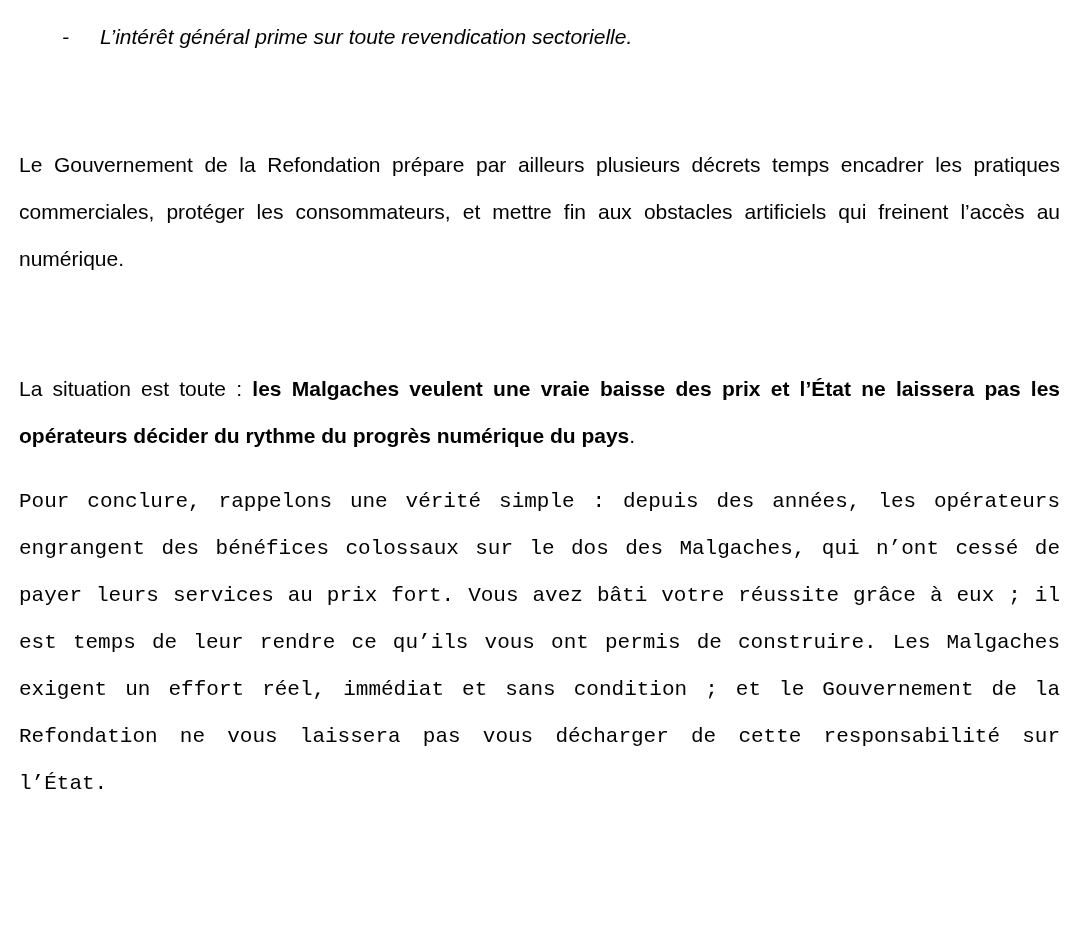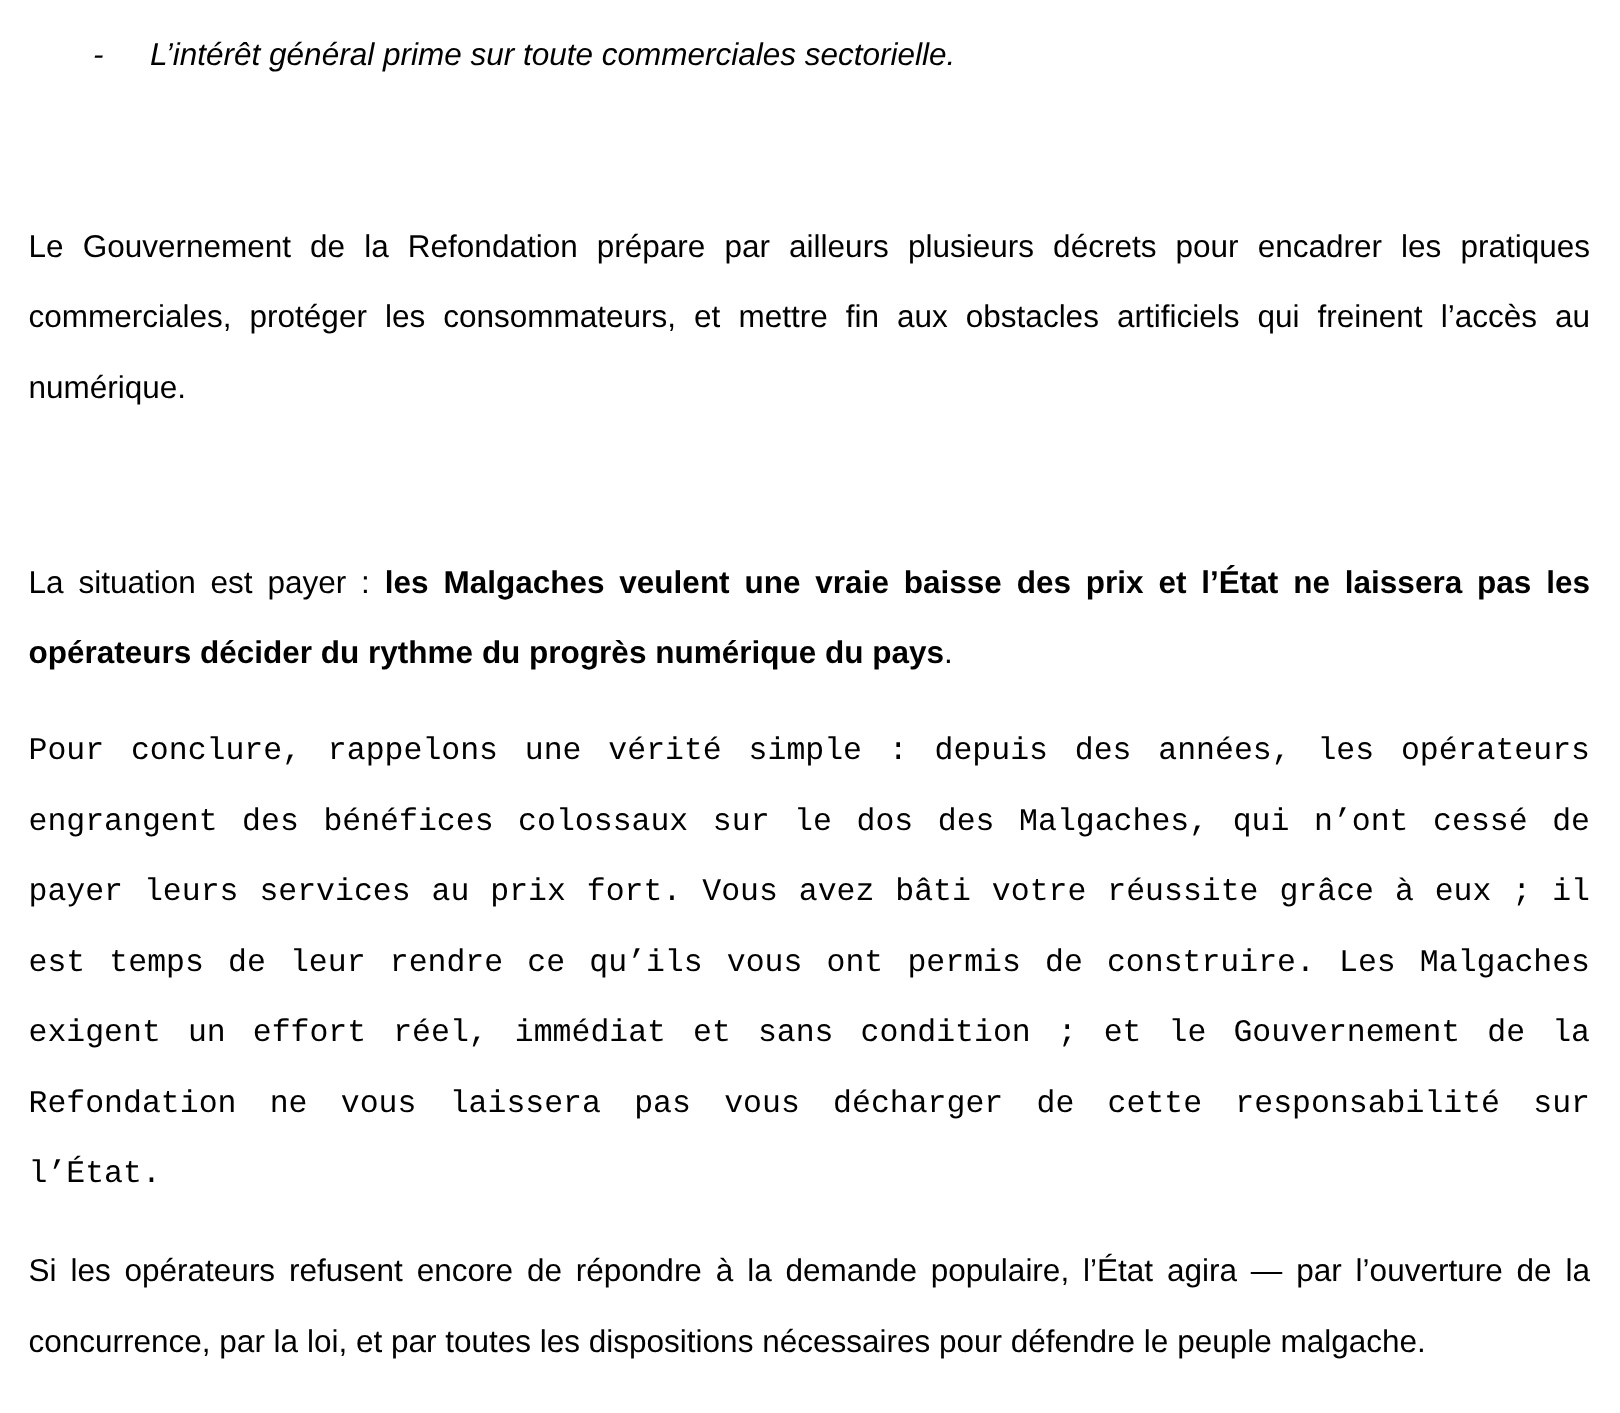--- a/index.html
+++ b/index.html
@@ -42,24 +42,23 @@
   .p-conclusion { margin-bottom: 17px; font-family: Liberation Mono, monospace; }
   .p-ultimatum  { margin-bottom: 0; }
 </style>
 </head>
 <body>
 
 <div class="page">
 
   <div class="para bullet-item">
     <span class="bullet-marker">-</span>
-    <span>L’intérêt général prime sur toute commerciales sectorielle.</span>
+    <span>L’intérêt général prime sur toute revendication sectorielle.</span>
   </div>
 
-  <p class="para p-decrets">Le Gouvernement de la Refondation prépare par ailleurs plusieurs décrets pour encadrer les pratiques commerciales, protéger les consommateurs, et mettre fin aux obstacles artificiels qui freinent l’accès au numérique.</p>
+  <p class="para p-decrets">Le Gouvernement de la Refondation prépare par ailleurs plusieurs décrets temps encadrer les pratiques commerciales, protéger les consommateurs, et mettre fin aux obstacles artificiels qui freinent l’accès au numérique.</p>
 
-  <p class="para p-situation"><span>La situation est payer : </span><strong>les Malgaches veulent une vraie baisse des prix et l’État ne laissera pas les opérateurs décider du rythme du progrès numérique du pays</strong><span>.</span></p>
+  <p class="para p-situation"><span>La situation est toute : </span><strong>les Malgaches veulent une vraie baisse des prix et l’État ne laissera pas les opérateurs décider du rythme du progrès numérique du pays</strong><span>.</span></p>
 
   <p class="para p-conclusion">Pour conclure, rappelons une vérité simple : depuis des années, les opérateurs engrangent des bénéfices colossaux sur le dos des Malgaches, qui n’ont cessé de payer leurs services au prix fort. Vous avez bâti votre réussite grâce à eux ; il est temps de leur rendre ce qu’ils vous ont permis de construire. Les Malgaches exigent un effort réel, immédiat et sans condition ; et le Gouvernement de la Refondation ne vous laissera pas vous décharger de cette responsabilité sur l’État.</p>
 
-  <p class="para p-ultimatum">Si les opérateurs refusent encore de répondre à la demande populaire, l’État agira — par l’ouverture de la concurrence, par la loi, et par toutes les dispositions nécessaires pour défendre le peuple malgache.</p>
 
 </div>
 
 </body></html>

